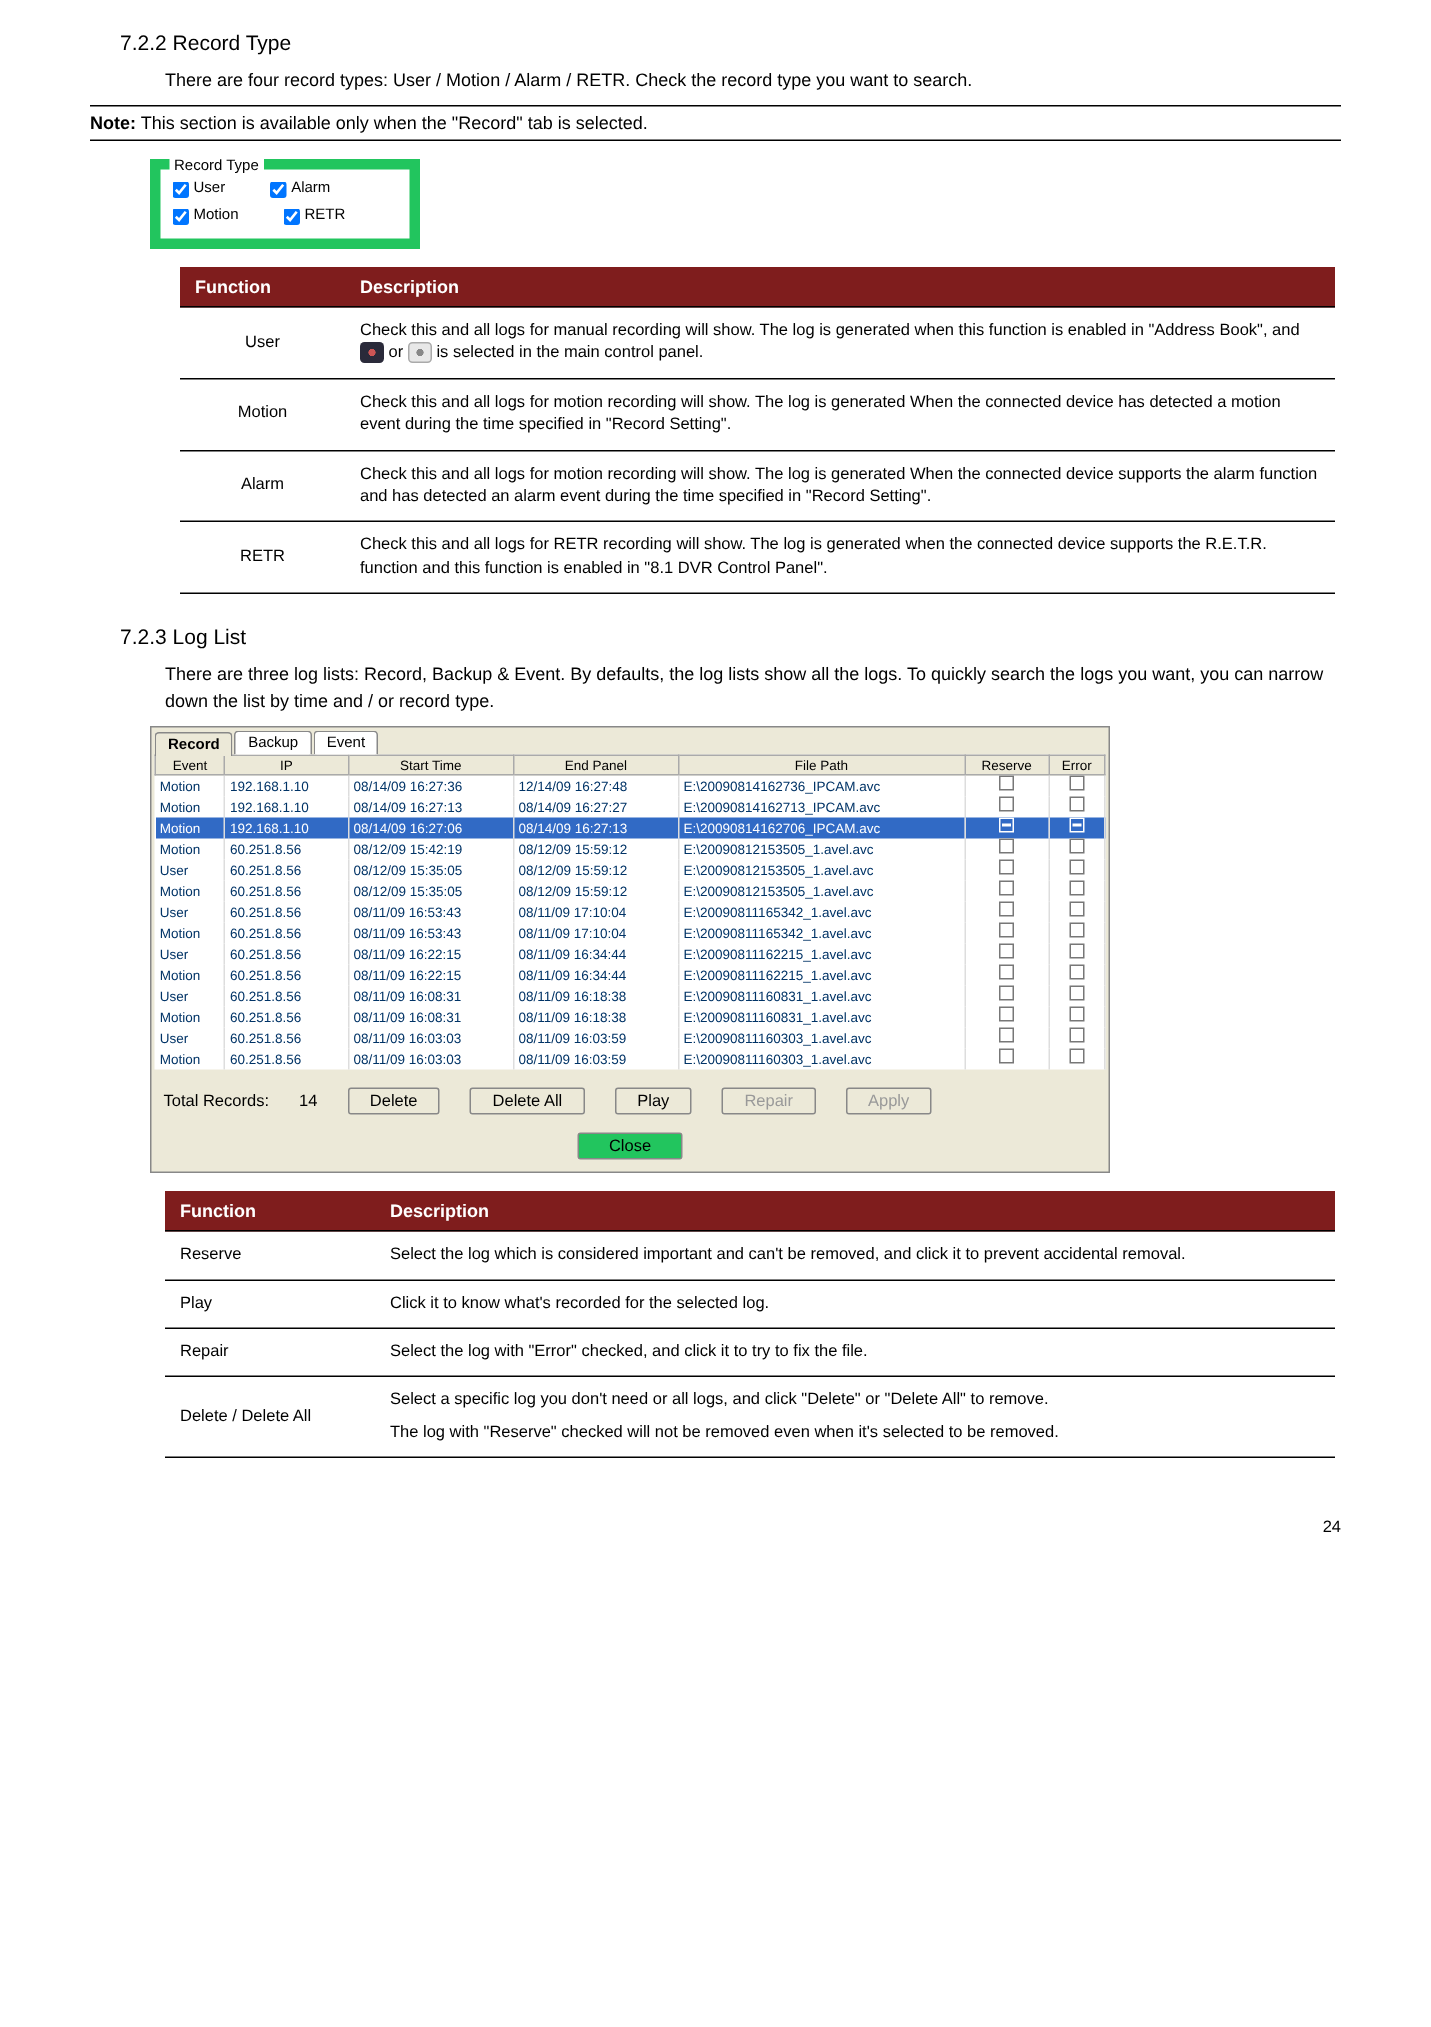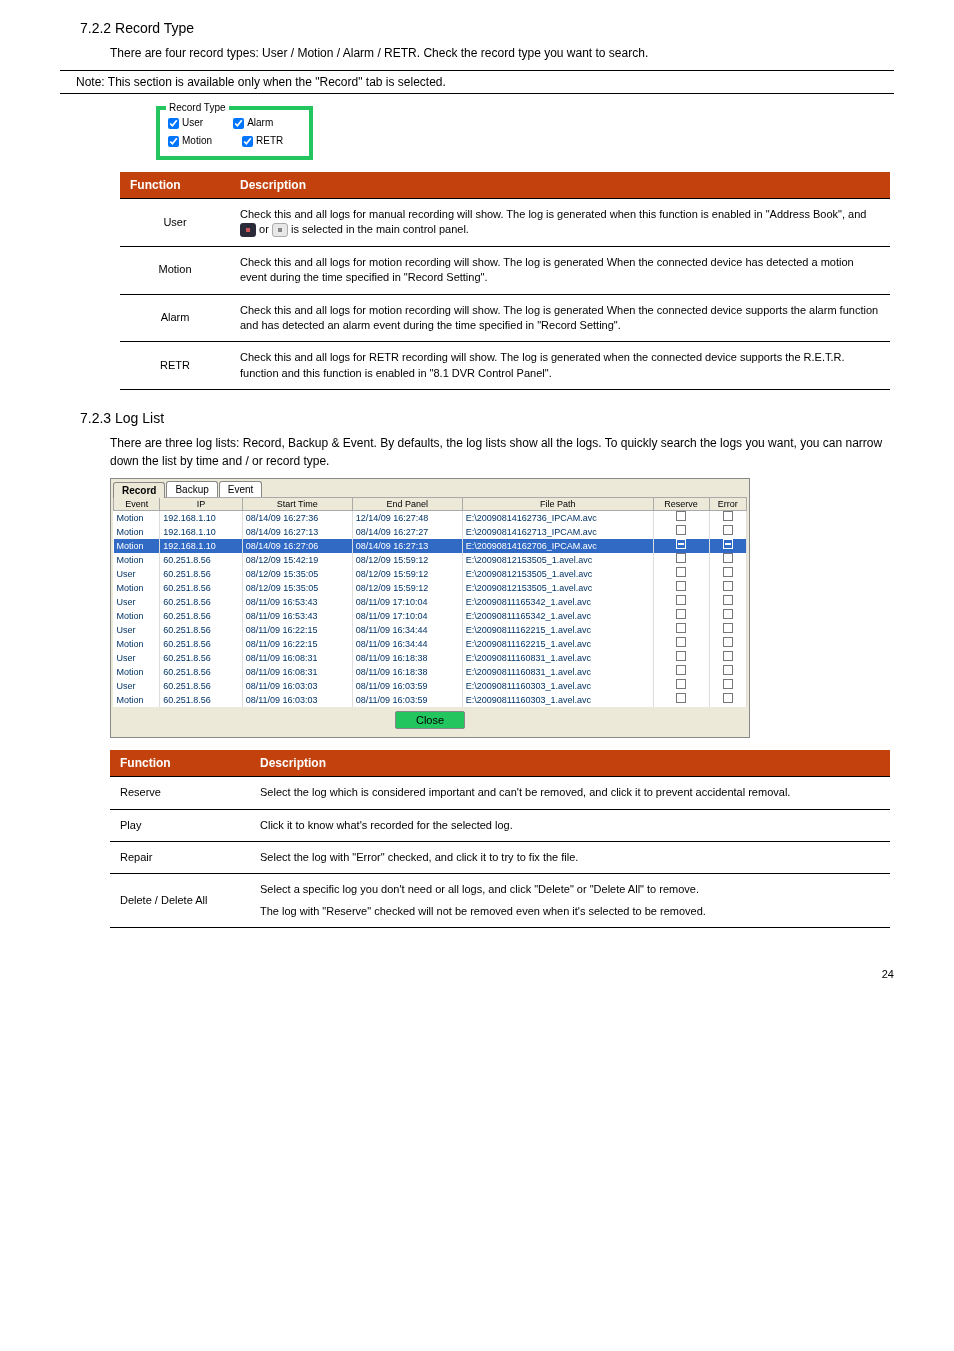--- a/index.html
+++ b/index.html
@@ -23,27 +23,27 @@
       margin-bottom: 8px;
       line-height: 1.5;
     }
     .note-line {
       border-top: 1px solid #000;
       border-bottom: 1px solid #000;
       padding: 4px 0;
       margin-bottom: 12px;
     }
     .note-line .note-label {
-      font-weight: normal;
-      margin-left: 16px;
+      font-weight: bold;
+      margin-left: 0;
     }
     .record-type-box {
-      border: 4px solid #22c55e;
-      width: 157px;
-      margin-left: 96px;
+      border: 7px solid #22c55e;
+      width: 180px;
+      margin-left: 40px;
       margin-bottom: 12px;
       padding: 4px 8px 6px 8px;
       position: relative;
       font-size: 11px;
     }
     .record-type-box .legend {
       position: absolute;
       top: -8px;
       left: 6px;
       background: #fff;
@@ -58,21 +58,21 @@
     .checkbox-row label { display: flex; align-items: center; gap: 3px; font-size: 10px; }
     .checkbox-row input { width: 11px; height: 11px; }
     table.data-table {
       border-collapse: collapse;
       width: 770px;
       margin-left: 60px;
       margin-bottom: 20px;
       font-size: 11px;
     }
     table.data-table th {
-      background: #c2410c;
+      background: #7f1d1d;
       color: #fff;
       text-align: left;
       padding: 6px 10px;
       font-weight: bold;
       font-size: 12px;
     }
     table.data-table td {
       padding: 8px 10px;
       vertical-align: middle;
       line-height: 1.4;
@@ -90,21 +90,21 @@
       vertical-align: middle;
       border-radius: 3px;
     }
     .icon-dark { background: #2a2a3a; position: relative; }
     .icon-dark::after { content: ""; position: absolute; left: 4px; top: 3px; width: 8px; height: 8px; background: radial-gradient(circle, #c55 40%, transparent 45%); border-radius: 50%; }
     .icon-plain { background: #e8e8e8; position: relative; border:1px solid #aaa; }
     .icon-plain::after { content:""; position:absolute; left:3px; top:2px; width:8px; height:8px; border-radius:50%; background: radial-gradient(circle,#888 40%,transparent 45%);}
 
     .log-panel {
       width: 640px;
-      margin-left: 50px;
+      margin-left: 40px;
       border: 1px solid #888;
       background: #ece9d8;
       font-size: 10px;
       margin-bottom: 12px;
     }
     .tab-row {
       display: flex;
       padding: 2px 2px 0 2px;
     }
     .tab {
@@ -389,20 +389,29 @@
           <td>Motion</td>
           <td>60.251.8.56</td>
           <td>08/11/09 16:03:03</td>
           <td>08/11/09 16:03:59</td>
           <td>E:\20090811160303_1.avel.avc</td>
           <td class="chk"><span></span></td>
           <td class="chk"><span></span></td>
         </tr>
       </tbody>
   </table>
+  <div class="log-footer">
+    <span>Total Records:</span>
+    <span>14</span>
+    <button class="btn">Delete</button>
+    <button class="btn">Delete All</button>
+    <button class="btn">Play</button>
+    <button class="btn-disabled">Repair</button>
+    <button class="btn-disabled">Apply</button>
+  </div>
   <div class="log-footer-close">
     <button class="btn">Close</button>
   </div>
 </div>
 
 <table class="data-table" style="margin-left:50px; width:780px;">
   <tbody>
       <tr>
     <th style="width:140px;">Function</th>
     <th>Description</th>

